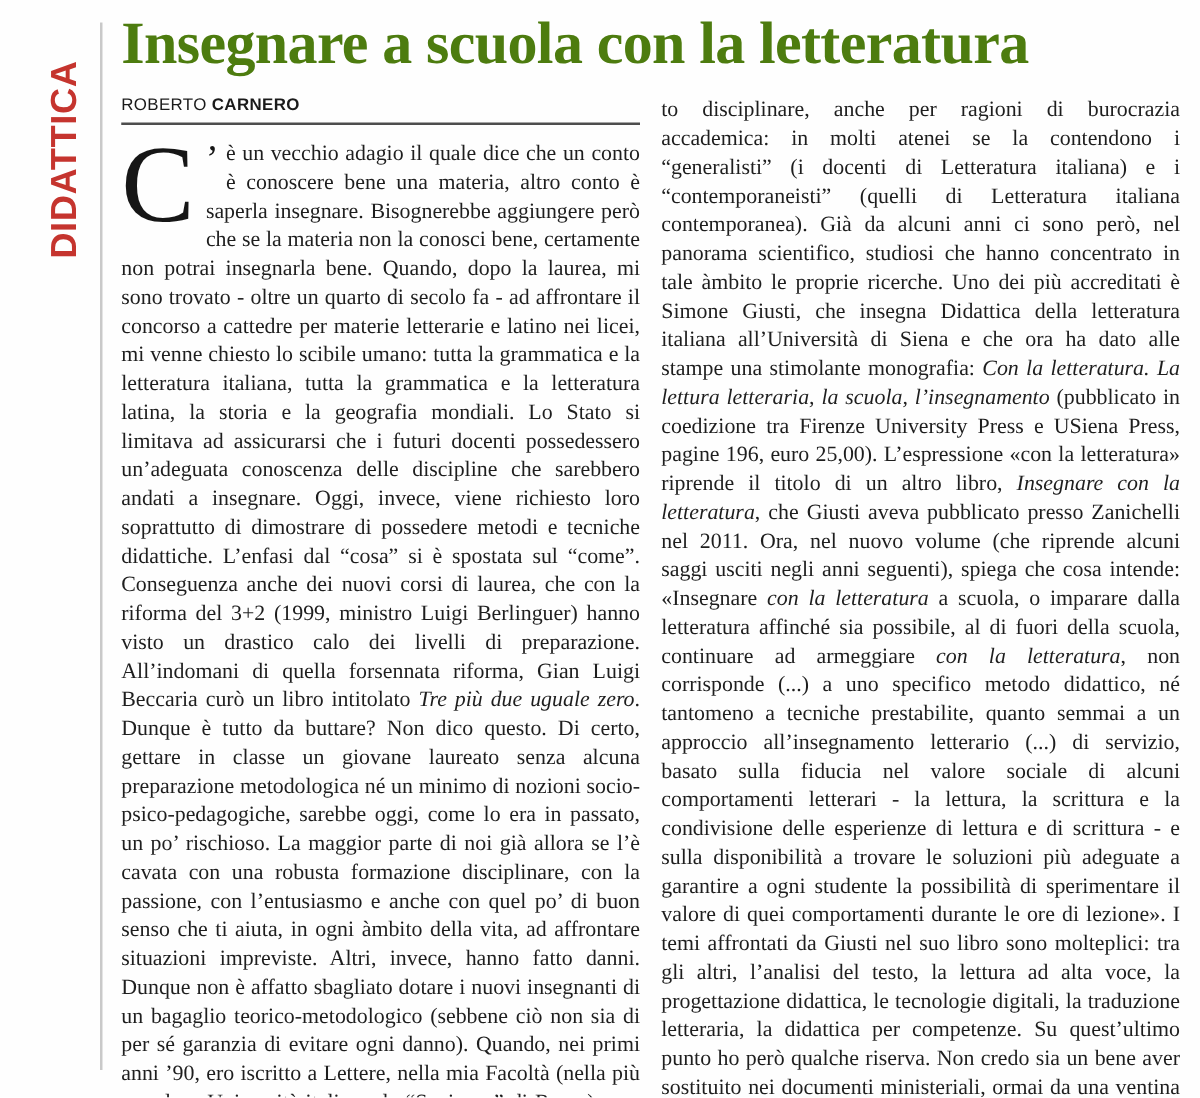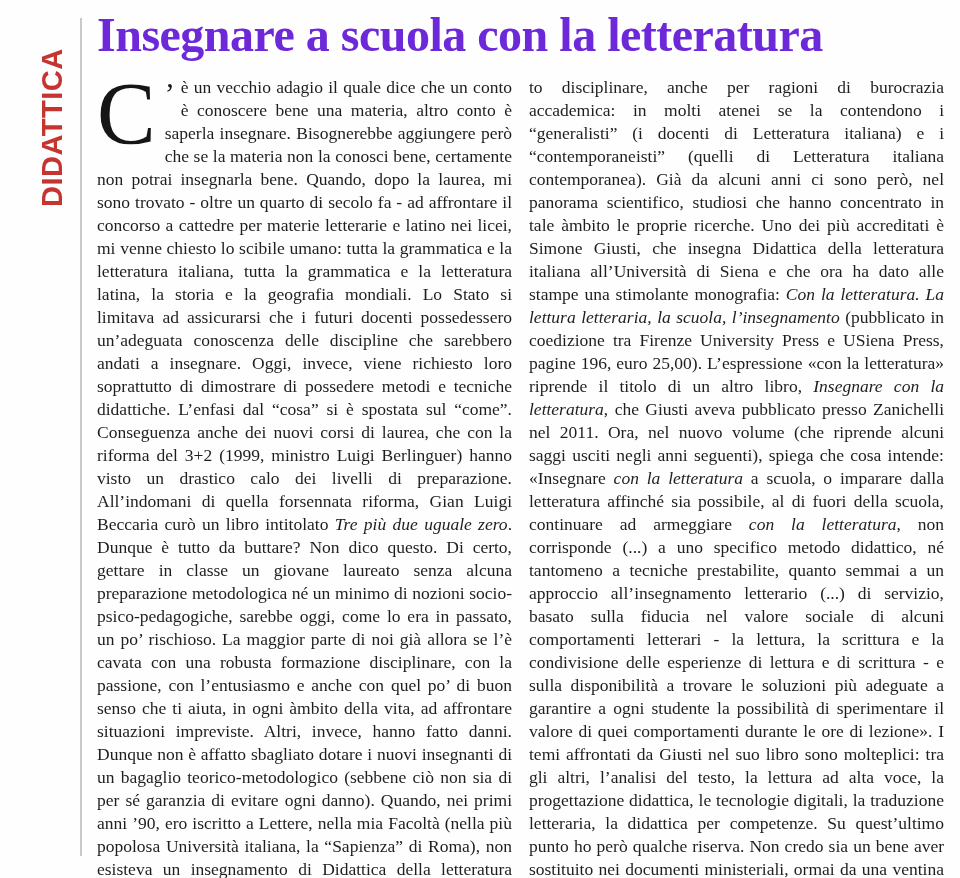--- a/index.html
+++ b/index.html
@@ -14,21 +14,21 @@
     font-weight:bold;font-size:29px;letter-spacing:0.5px;
     white-space:nowrap;
   }
   .vline{
     position:absolute;left:80px;top:18px;width:2px;height:838px;
     background:#c9c9c9;
   }
   .content{position:absolute;left:97px;top:10px;width:847px;}
   .headline{
     margin:0 0 16px 0;font-weight:700;font-size:48px;line-height:1.05;
-    letter-spacing:-0.5px;color:#6d28d9;white-space:nowrap;
+    letter-spacing:-0.5px;color:#4d7c0f;white-space:nowrap;
   }
   .columns{display:flex;gap:17px;}
   .col{width:415px;}
   .byline{
     font-family:"Liberation Sans", sans-serif;font-size:13.5px;color:#1a1a1a;
     letter-spacing:0.3px;padding-bottom:7px;border-bottom:2px solid #4d4d4d;
     margin-bottom:11px;
   }
   .byline .last{font-weight:bold;}
   .bodytext{
@@ -53,20 +53,23 @@
 
   <div class="vline" style="background: rgb(201, 201, 201);"></div>
 
   <div class="content">
 
     <h1 class="headline">Insegnare a scuola con la letteratura</h1>
 
     <div class="columns">
 
       <div class="col">
+        <div class="byline" style="border-bottom-color: rgb(77, 77, 77);">
+          <span>ROBERTO </span><span class="last">CARNERO</span>
+        </div>
         <div class="bodytext">
           <span class="dropcap-letter">C</span><span class="dropcap-apos">’</span><span>è un vecchio adagio il quale dice che un conto è conoscere bene una materia, altro conto è saperla insegnare. Bisognerebbe aggiungere però che se la materia non la conosci bene, certamente non potrai insegnarla bene. Quando, dopo la laurea, mi sono trovato - oltre un quarto di secolo fa - ad affrontare il concorso a cattedre per materie letterarie e latino nei licei, mi venne chiesto lo scibile umano: tutta la grammatica e la letteratura italiana, tutta la grammatica e la letteratura latina, la storia e la geografia mondiali. Lo Stato si limitava ad assicurarsi che i futuri docenti possedessero un’adeguata conoscenza delle discipline che sarebbero andati a insegnare. Oggi, invece, viene richiesto loro soprattutto di dimostrare di possedere metodi e tecniche didattiche. L’enfasi dal “cosa” si è spostata sul “come”. Conseguenza anche dei nuovi corsi di laurea, che con la riforma del 3+2 (1999, ministro Luigi Berlinguer) hanno visto un drastico calo dei livelli di preparazione. All’indomani di quella forsennata riforma, Gian Luigi Beccaria curò un libro intitolato <i>Tre più due uguale zero</i>. Dunque è tutto da buttare? Non dico questo. Di certo, gettare in classe un giovane laureato senza alcuna preparazione metodologica né un minimo di nozioni socio-psico-pedagogiche, sarebbe oggi, come lo era in passato, un po’ rischioso. La maggior parte di noi già allora se l’è cavata con una robusta formazione disciplinare, con la passione, con l’entusiasmo e anche con quel po’ di buon senso che ti aiuta, in ogni àmbito della vita, ad affrontare situazioni impreviste. Altri, invece, hanno fatto danni. Dunque non è affatto sbagliato dotare i nuovi insegnanti di un bagaglio teorico-metodologico (sebbene ciò non sia di per sé garanzia di evitare ogni danno). Quando, nei primi anni ’90, ero iscritto a Lettere, nella mia Facoltà (nella più popolosa Università italiana, la “Sapienza” di Roma), non esisteva un insegnamento di Didattica della letteratura italiana. Oggi esso è attivato pressoché in ogni corso di laurea in Lettere, perché è parte degli esami da sostenere obbligatoriamente per poter insegnare. Si tratta di una disciplina che ancora fatica a trovare un proprio preciso asset-</span>
         </div>
       </div>
 
       <div class="col">
         <div class="bodytext">to disciplinare, anche per ragioni di burocrazia accademica: in molti atenei se la contendono i “generalisti” (i docenti di Letteratura italiana) e i “contemporaneisti” (quelli di Letteratura italiana contemporanea). Già da alcuni anni ci sono però, nel panorama scientifico, studiosi che hanno concentrato in tale àmbito le proprie ricerche. Uno dei più accreditati è Simone Giusti, che insegna Didattica della letteratura italiana all’Università di Siena e che ora ha dato alle stampe una stimolante monografia: <i>Con la letteratura. La lettura letteraria, la scuola, l’insegnamento</i> (pubblicato in coedizione tra Firenze University Press e USiena Press, pagine 196, euro 25,00). L’espressione «con la letteratura» riprende il titolo di un altro libro, <i>Insegnare con la letteratura</i>, che Giusti aveva pubblicato presso Zanichelli nel 2011. Ora, nel nuovo volume (che riprende alcuni saggi usciti negli anni seguenti), spiega che cosa intende: «Insegnare <i>con la letteratura</i> a scuola, o imparare dalla letteratura affinché sia possibile, al di fuori della scuola, continuare ad armeggiare <i>con la letteratura</i>, non corrisponde (...) a uno specifico metodo didattico, né tantomeno a tecniche prestabilite, quanto semmai a un approccio all’insegnamento letterario (...) di servizio, basato sulla fiducia nel valore sociale di alcuni comportamenti letterari - la lettura, la scrittura e la condivisione delle esperienze di lettura e di scrittura - e sulla disponibilità a trovare le soluzioni più adeguate a garantire a ogni studente la possibilità di sperimentare il valore di quei comportamenti durante le ore di lezione». I temi affrontati da Giusti nel suo libro sono molteplici: tra gli altri, l’analisi del testo, la lettura ad alta voce, la progettazione didattica, le tecnologie digitali, la traduzione letteraria, la didattica per competenze. Su quest’ultimo punto ho però qualche riserva. Non credo sia un bene aver sostituito nei documenti ministeriali, ormai da una ventina d’anni a questa parte, la centralità delle “conoscenze” con quella delle “competenze”. Se queste ultime sono utili per produrre, le prime sono fondamentali per pensare. Penso che su questo punto bisognerà aprire un dibattito serio, franco, rispettoso di tutte le posizioni, comprese quelle dissenzienti dal pensiero “scolasticamente corretto”.</div>
 
       </div>
 

